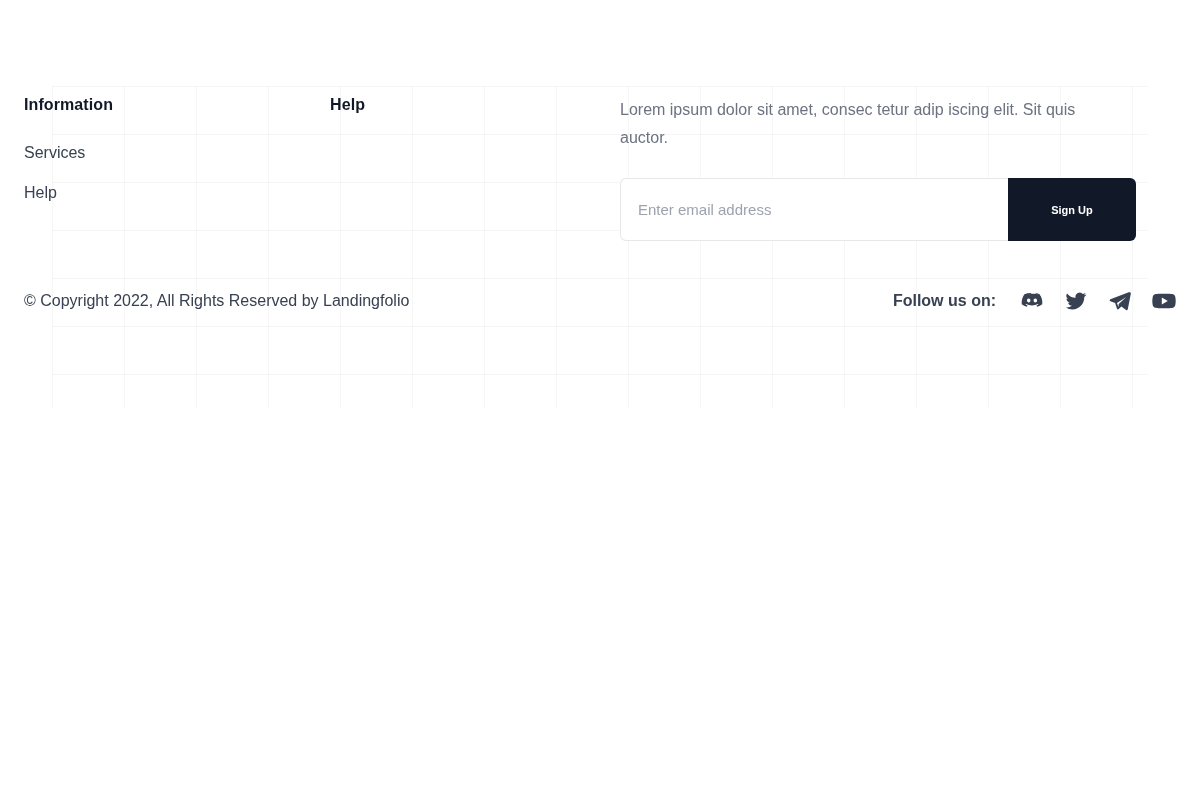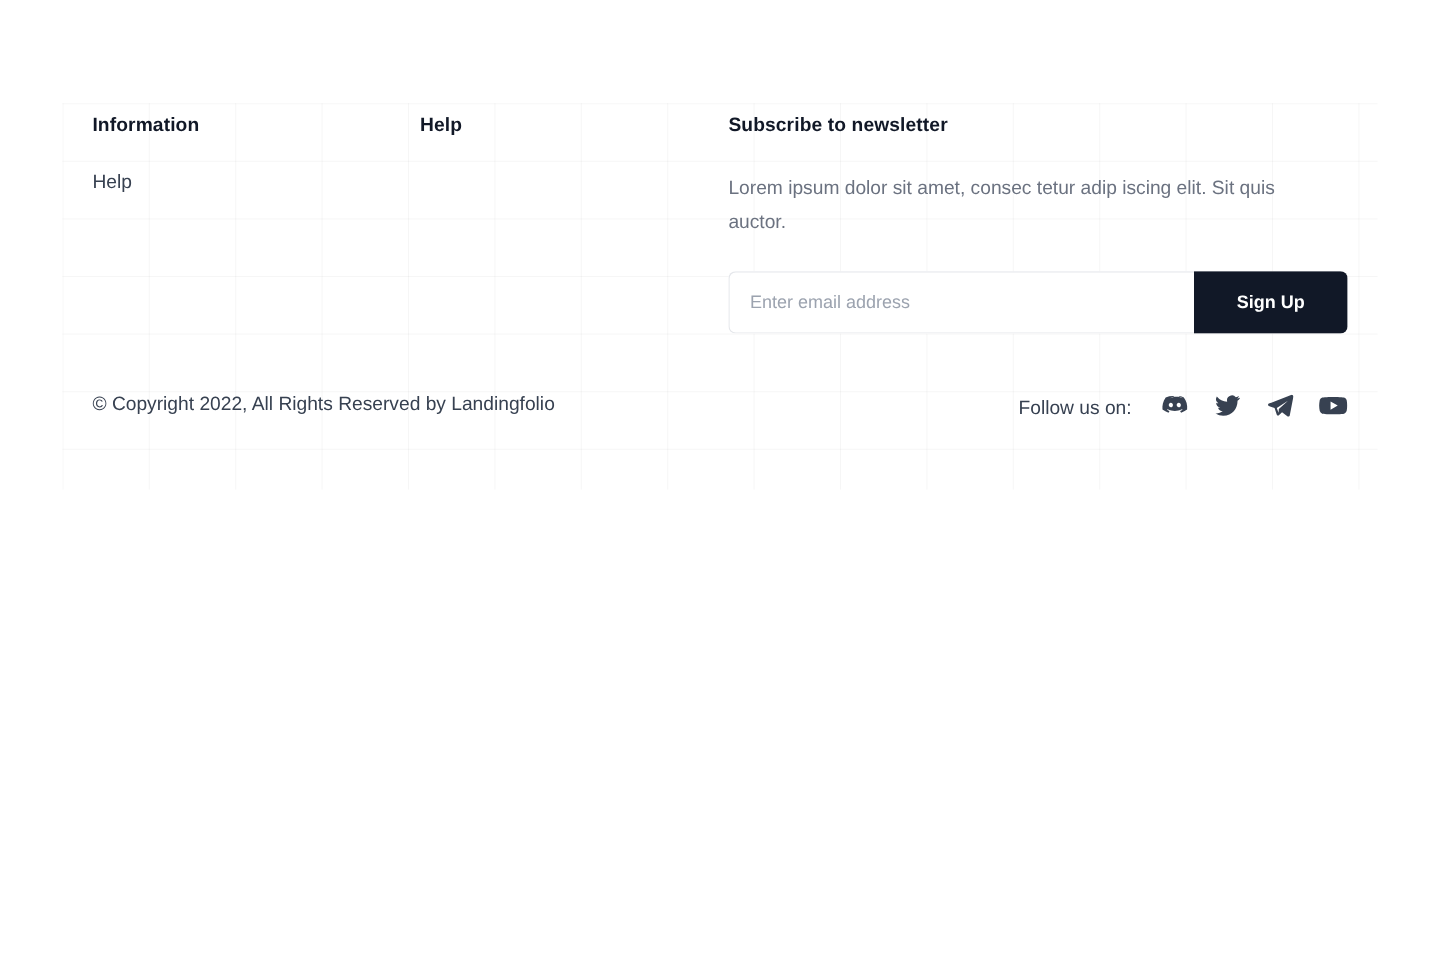--- a/index.html
+++ b/index.html
@@ -7,21 +7,21 @@
     width: 1200px;
     height: 800px;
     background: #ffffff;
     font-family: "Liberation Sans", sans-serif;
     color: #1f2937;
     overflow: hidden;
   }
   .footer {
     position: relative;
     width: 1200px;
-    padding: 0 77px;
+    padding: 0 24px;
   }
   
   .grid-bg {
     position: absolute;
     left: 52px;
     top: 86px;
     width: 1096px;
     height: 322px;
     background-image:
       linear-gradient(to right, rgba(0,0,0,0.035) 1px, transparent 1px),
@@ -58,21 +58,21 @@
   .news-desc {
     font-size: 16px;
     line-height: 28px;
     color: #6b7280;
     max-width: 500px;
     margin-bottom: 26px;
   }
   .subscribe-form {
     display: flex;
     width: 516px;
-    height: 52px;
+    height: 63px;
     border-radius: 6px;
     overflow: hidden;
     box-shadow: 0 0 0 1px #e5e7eb inset;
     background: #fff;
   }
   .subscribe-form input {
     flex: 1;
     border: none;
     outline: none;
     padding: 0 18px;
@@ -80,43 +80,44 @@
     color: #374151;
     font-family: "Liberation Sans", sans-serif;
     background: transparent;
   }
   .subscribe-form input::placeholder { color: #9ca3af; }
   .signup-btn {
     width: 128px;
     border: none;
     background: #111827;
     color: #ffffff;
-    font-size: 15px;
+    font-size: 11px;
     font-weight: bold;
     font-family: "Liberation Sans", sans-serif;
     cursor: pointer;
   }
 
   .bottom-bar {
     position: relative;
     z-index: 1;
     display: flex;
     align-items: center;
     justify-content: space-between;
     margin-top: 48px;
     padding-bottom: 10px;
   }
   .copyright {
     font-size: 16px;
     color: #374151;
   }
   .follow {
     display: flex;
-    align-items: flex-end;
+    align-items: center;
     gap: 20px;
+    font-weight: bold;
   }
   .follow-label {
     font-size: 16px;
     color: #374151;
     margin-right: 4px;
   }
   .social-icon {
     display: inline-flex;
     align-items: center;
     justify-content: center;
@@ -132,31 +133,33 @@
 
 <div class="footer">
   <div class="grid-bg"></div>
 
   <div class="columns">
 
     <div class="col-info">
       <div class="col-title">Information</div>
       <ul class="link-list">
         <li>
+          <a href="#">Services</a>
+        </li>
+        <li>
           <a href="#">Help</a>
         </li>
       </ul>
     </div>
 
     <div class="col-help">
       <div class="col-title">Help</div>
     </div>
 
     <div class="col-news">
-      <div class="col-title">Subscribe to newsletter</div>
       <p class="news-desc">Lorem ipsum dolor sit amet, consec tetur adip iscing elit. Sit quis auctor.</p>
       <form class="subscribe-form">
         <input type="text" placeholder="Enter email address" style="">
         <button class="signup-btn" type="submit">Sign Up</button>
       </form>
     </div>
 
   </div>
 
   <div class="bottom-bar">

